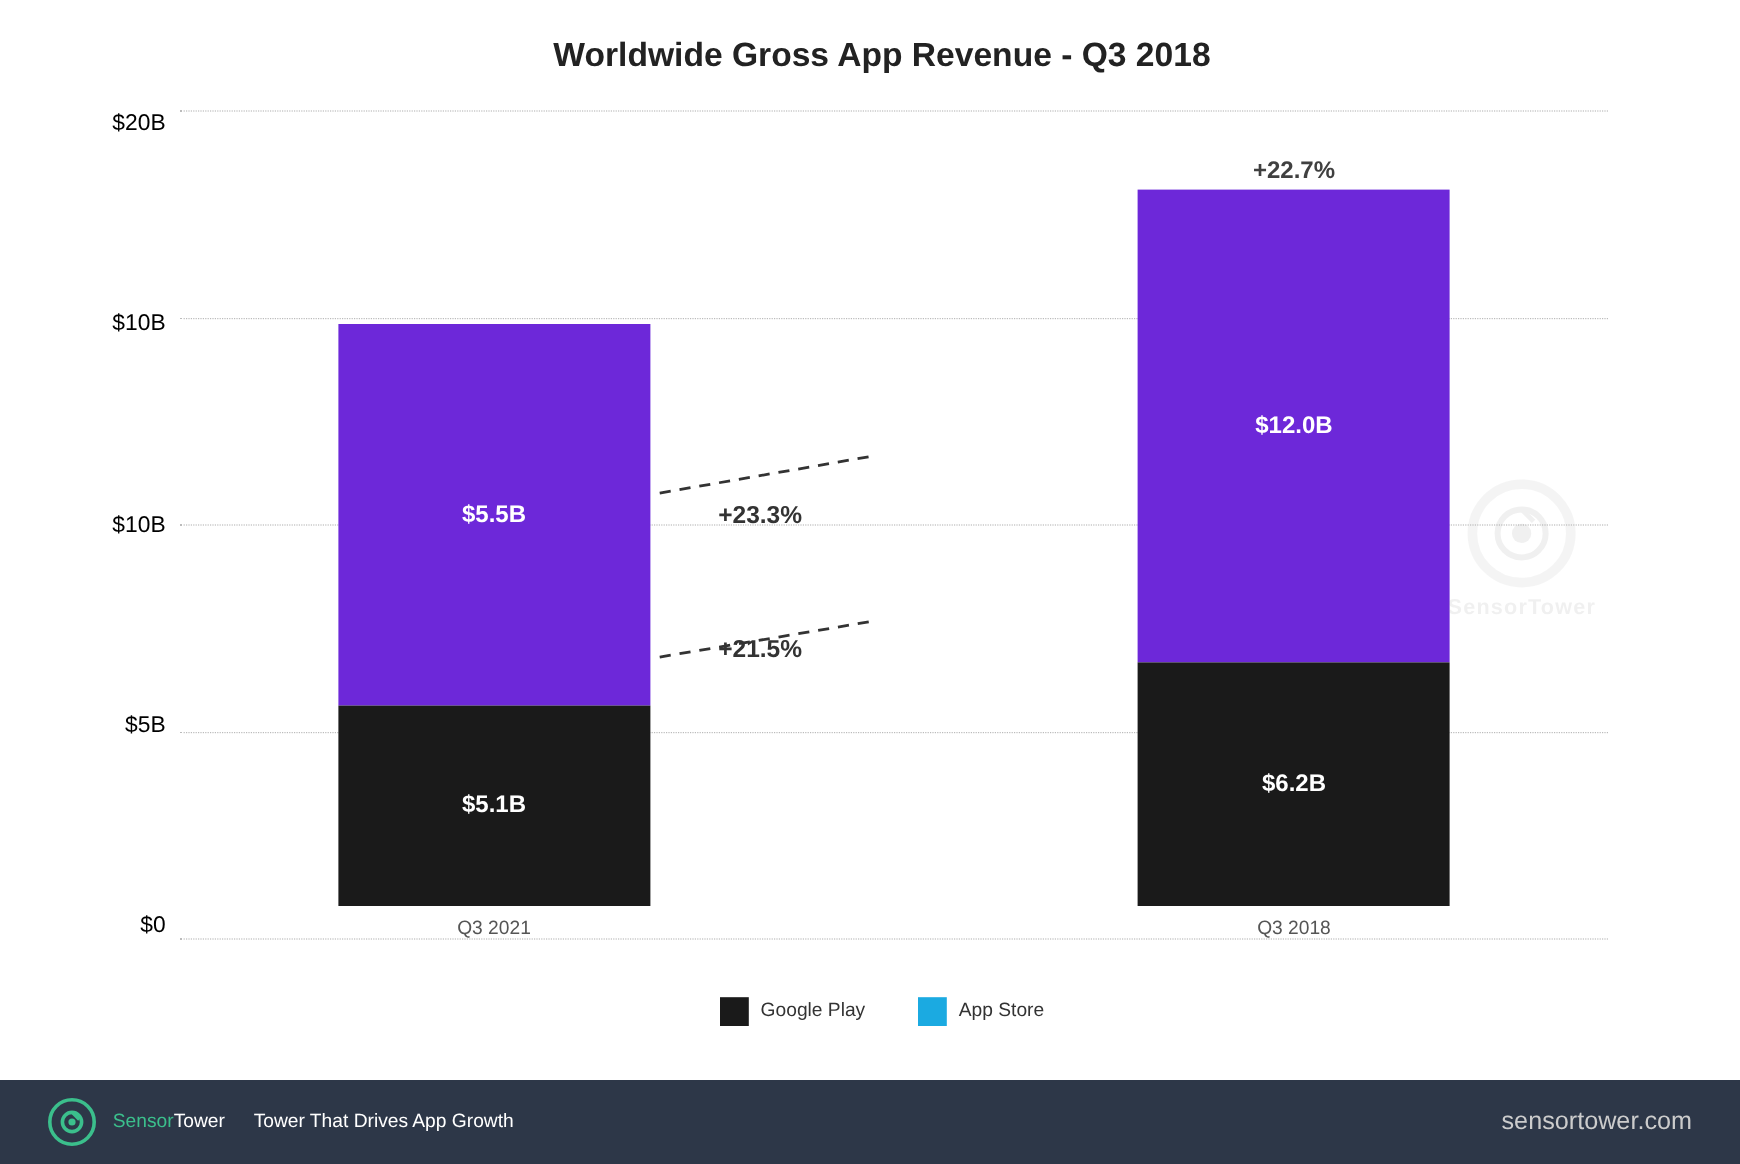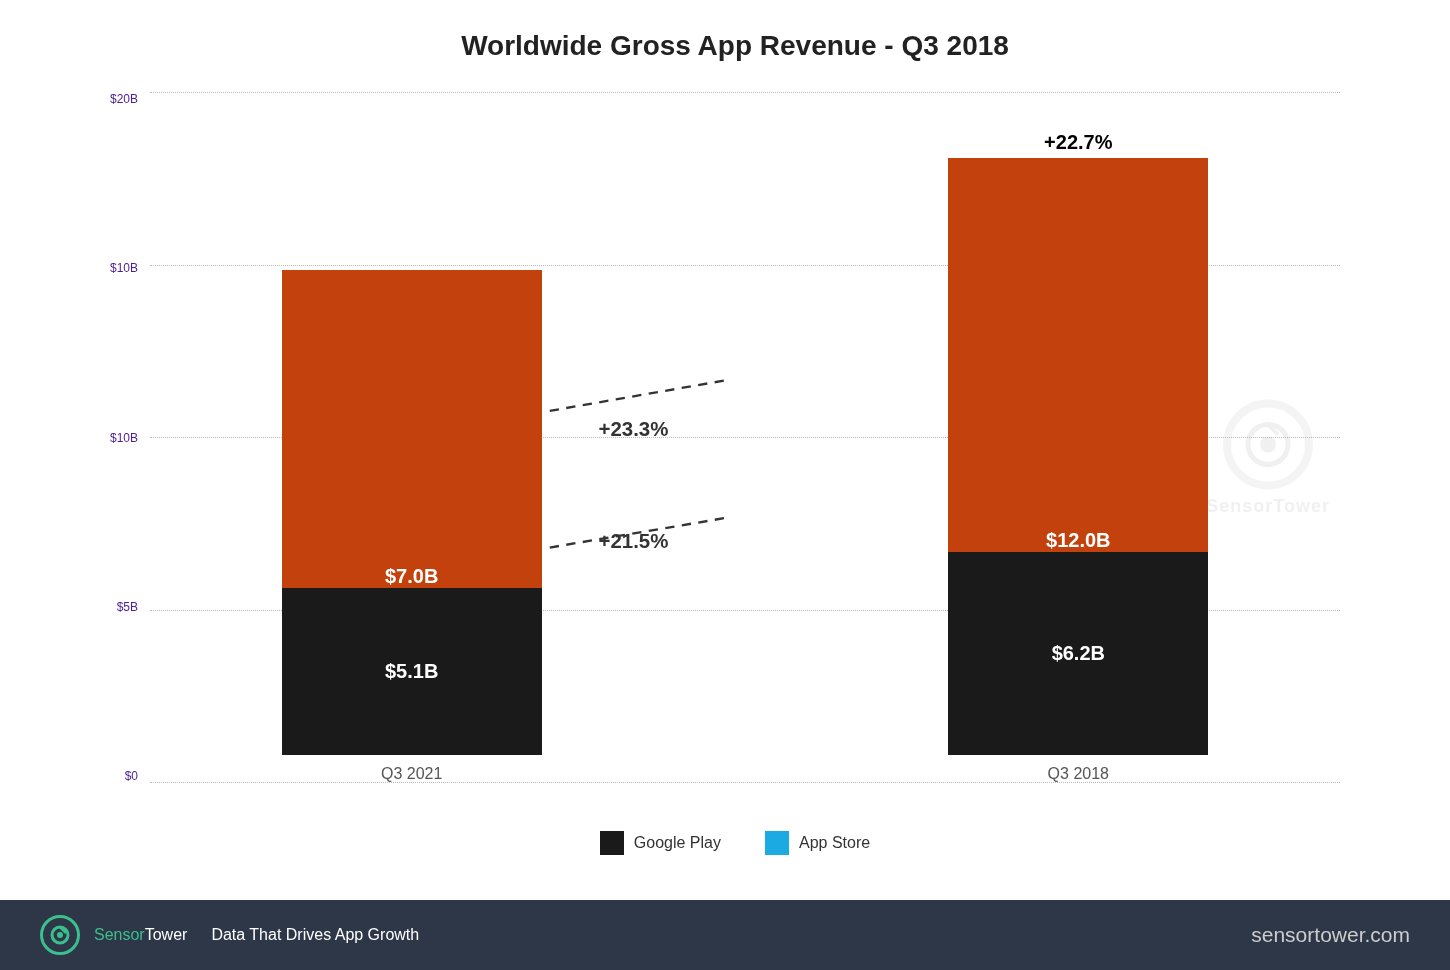--- a/index.html
+++ b/index.html
@@ -38,22 +38,22 @@
       width: 70px;
       display: flex;
       flex-direction: column;
       justify-content: space-between;
       align-items: flex-end;
       padding-right: 12px;
       padding-bottom: 40px;
     }
 
     .y-label {
-      font-size: 12px;
-      color: #4c1d95;
+      font-size: 19px;
+      color: #000000;
     }
 
     .chart-inner {
       flex: 1;
       display: flex;
       flex-direction: column;
       position: relative;
     }
 
     .grid-and-bars {
@@ -101,24 +101,24 @@
     }
 
     .bar-stack {
       width: 100%;
       display: flex;
       flex-direction: column;
       position: relative;
     }
 
     .bar-segment-app-store {
-      background: #c2410c;
-      width: 100%;
-      display: flex;
-      align-items: flex-end;
+      background: #6d28d9;
+      width: 100%;
+      display: flex;
+      align-items: center;
       justify-content: center;
     }
 
     .bar-segment-google-play {
       background: #1a1a1a;
       width: 100%;
       display: flex;
       align-items: center;
       justify-content: center;
     }
@@ -277,37 +277,37 @@
 
         <div class="bars-area">
 
           <div class="bar-group">
             <div class="bar-wrapper">
 
               <div style="height:20px;"></div>
               <div class="bar-stack">
 
                 <div class="bar-segment-app-store" style="height: 318px;">
-                  <span class="bar-label">$7.0B</span>
+                  <span class="bar-label">$5.5B</span>
                 </div>
 
                 <div class="bar-segment-google-play" style="height: 167px; justify-content: center;">
                   <span class="bar-label">$5.1B</span>
                 </div>
               </div>
             </div>
             <div class="x-label">Q3 2021</div>
           </div>
 
           <div style="width: 200px;"></div>
 
           <div class="bar-group">
             <div class="bar-wrapper">
 
-              <div style="font-size:20px; font-weight:bold; color:#000000; margin-bottom:4px;">+22.7%</div>
+              <div style="font-size:20px; font-weight:bold; color:#404040; margin-bottom:4px;">+22.7%</div>
               <div class="bar-stack">
 
                 <div class="bar-segment-app-store" style="height: 394px;">
                   <span class="bar-label">$12.0B</span>
                 </div>
 
                 <div class="bar-segment-google-play" style="height: 203px; text-align: right;">
                   <span class="bar-label">$6.2B</span>
                 </div>
               </div>
@@ -351,16 +351,16 @@
     <div class="footer-logo-circle">
       <svg width="24" height="24" viewBox="0 0 24 24">
         <circle cx="12" cy="12" r="8" fill="none" stroke="#3bbf8c" stroke-width="3"></circle>
         <circle cx="12" cy="12" r="3" fill="#3bbf8c"></circle>
         <line x1="12" y1="4" x2="18" y2="10" stroke="#3bbf8c" stroke-width="2.5"></line>
       </svg>
     </div>
     <div>
       <span class="footer-brand-sensor">Sensor</span><span class="footer-brand-tower">Tower</span>
     </div>
-    <span class="footer-tagline">Data That Drives App Growth</span>
+    <span class="footer-tagline">Tower That Drives App Growth</span>
   </div>
   <span class="footer-url">sensortower.com</span>
 </div>
 
 </body></html>

